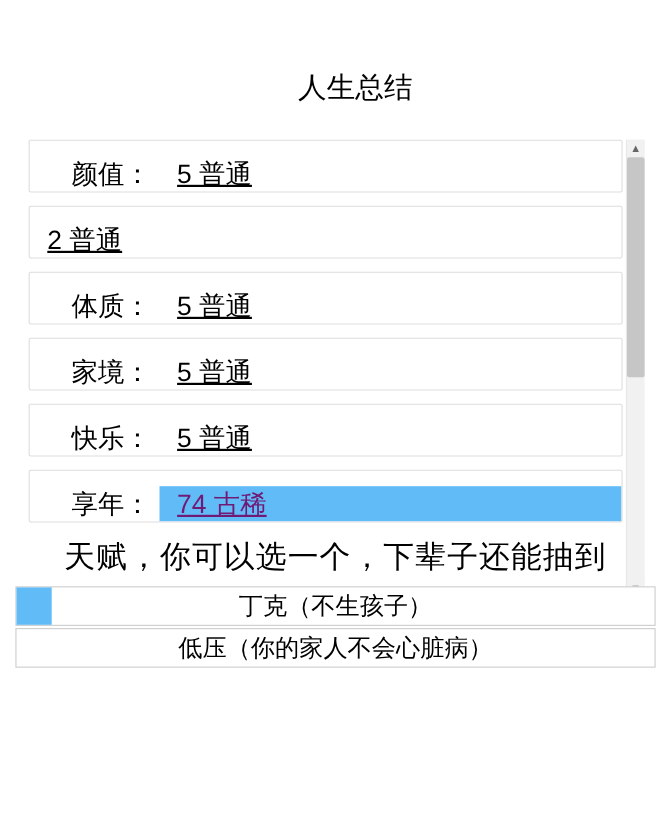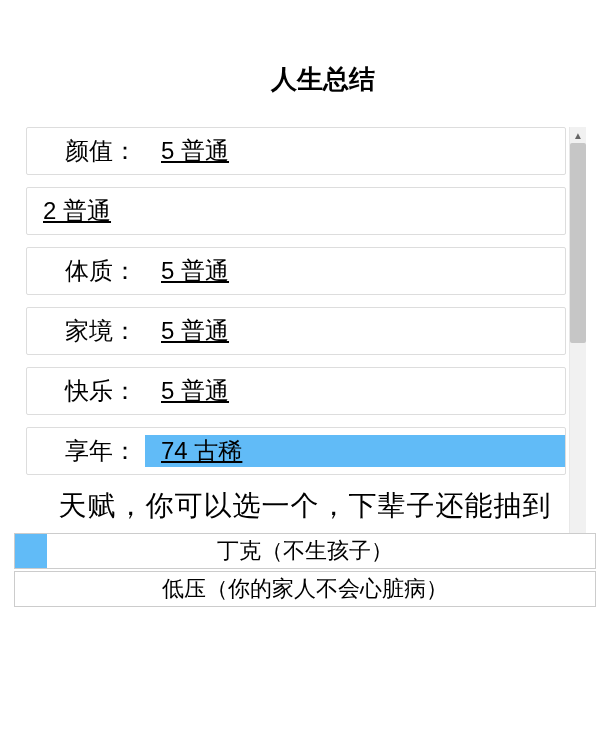--- a/index.html
+++ b/index.html
@@ -11,34 +11,34 @@
     font-family: "Microsoft YaHei", "PingFang SC", "Heiti SC", sans-serif;
     color: #000;
     overflow: hidden;
     position: relative;
   }
   .title {
     text-align: center;
     font-size: 26px;
     padding-top: 62px;
     padding-bottom: 30px;
-    font-weight: 700;
+    font-weight: 400;
     padding-left: 36px;
   }
   .scroll-area {
     position: relative;
     margin-left: 26px;
     width: 560px;
   }
   .stats {
     width: 540px;
   }
   .row {
     display: flex;
-    align-items: center;
+    align-items: flex-end;
     border: 1px solid #ddd;
     border-radius: 2px;
     margin-bottom: 12px;
     height: 48px;
     box-sizing: border-box;
     background: #fff;
     overflow: hidden;
   }
   .row .label {
     width: 118px;
@@ -53,21 +53,21 @@
     flex: 1;
     display: flex;
     align-items: center;
     padding-left: 16px;
     font-size: 24px;
     box-sizing: border-box;
     text-decoration: underline;
   }
   .row.highlight .value {
     background: #61bbf7;
-    color: #000000;
+    color: #701a75;
   }
   
   .scrollbar-track {
     position: absolute;
     right: 0;
     top: 0;
     width: 16px;
     height: 416px;
     background: #f1f1f1;
     border-left: 1px solid #e8e8e8;

